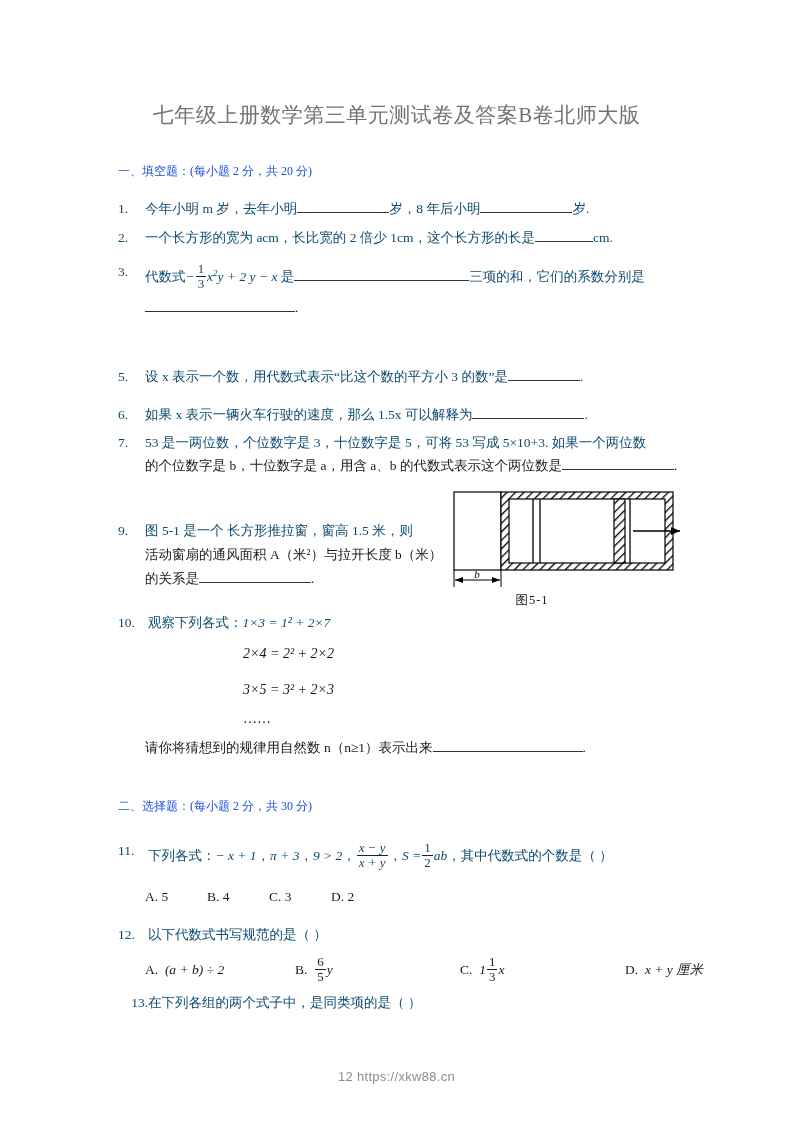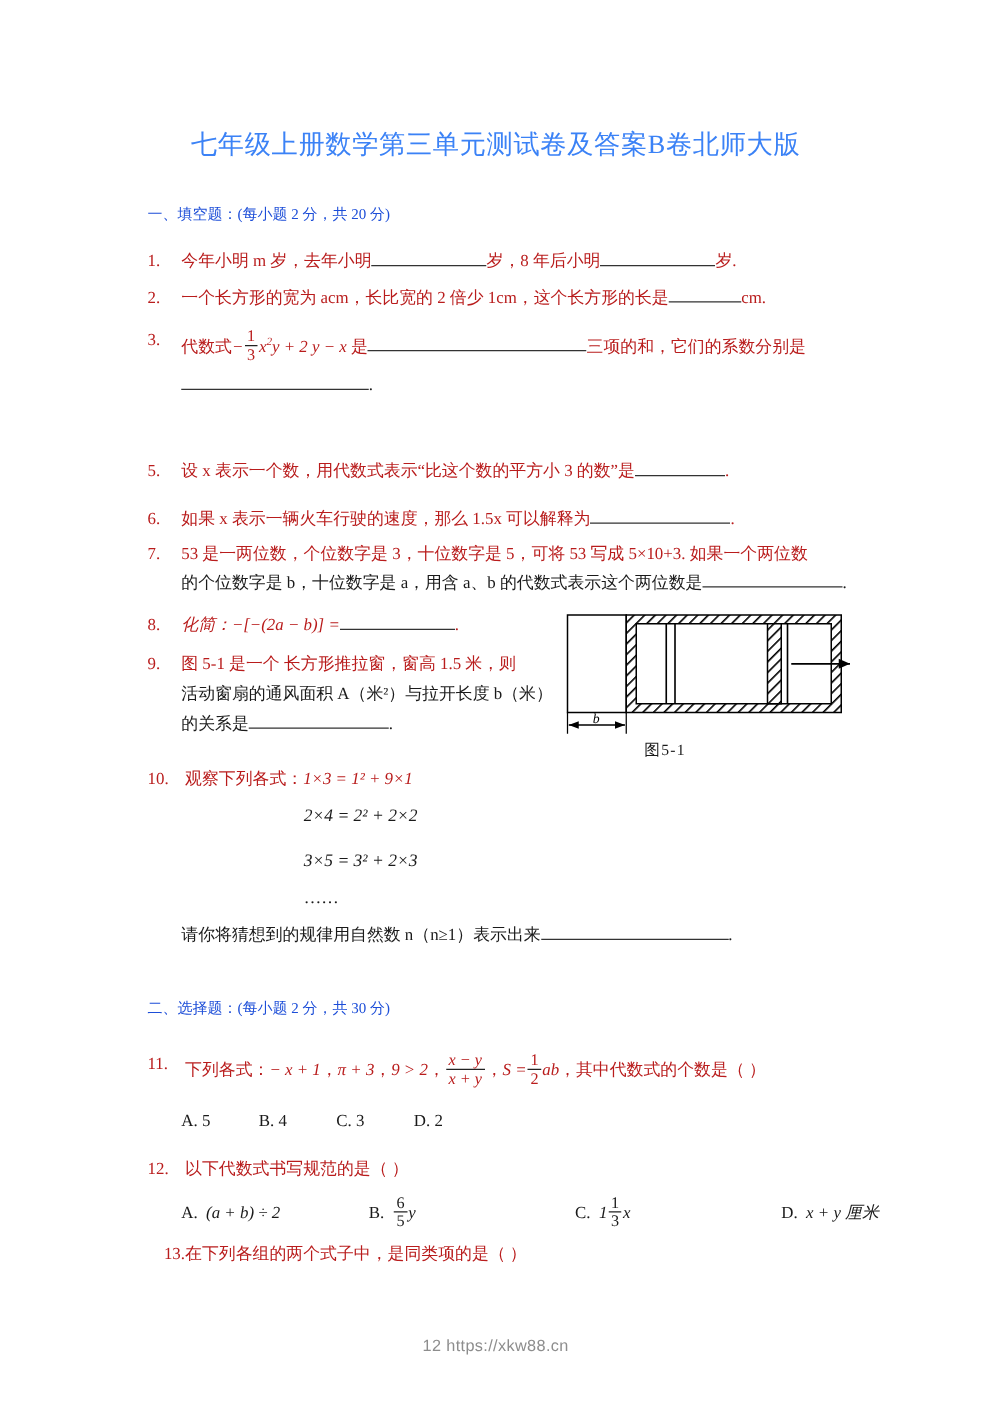--- a/index.html
+++ b/index.html
@@ -19,40 +19,40 @@
 
   
   .doc-title {
     position: absolute;
     left: 0;
     top: 101px;
     width: 793px;
     text-align: center;
     font-size: 21px;
     letter-spacing: 0.5px;
-    color: #3b82f6;
+    color: #737373;
   }
 
   
   .section-head {
     position: absolute;
     left: 118px;
     font-size: 12px;
     color: #1d4ed8;
   }
   #sec1-head { top: 163px; }
   #sec2-head { top: 798px; }
 
   
   .q {
     position: absolute;
     left: 118px;
     font-size: 13.5px;
     line-height: 20px;
-    color: #b91c1c;
+    color: #0c4a6e;
     white-space: nowrap;
   }
   .q .num {
     display: inline-block;
     width: 27px;
     text-align: left;
     vertical-align: top;
   }
   .q .body {
     display: inline-block;
@@ -185,23 +185,20 @@
     <span class="num">6.</span><span class="body nw"><span>如果 x 表示一辆火车行驶的速度，那么 1.5x 可以解释为</span><span class="blank bl-xl"></span><span>.</span></span>
   </div>
 
   <div class="q" style="top:433px;">
     <span class="num">7.</span><span class="body nw"><span>53 是一两位数，个位数字是 3，十位数字是 5，可将 53 写成 5×10+3.  如果一个两位数</span></span>
   </div>
   <div class="cont" style="top:456px;">
     <span>的个位数字是 b，十位数字是 a，用含 a、b 的代数式表示这个两位数是</span><span class="blank bl-xl"></span><span>.</span>
   </div>
 
-  <div class="q" style="top:490px;">
-    <span class="num">8.</span><span class="body nw"><span class="mathv">化简：−[−(2a − b)] =</span><span class="blank bl-lg"></span><span>.</span></span>
-  </div>
 
   <div class="q" style="top:521px;">
     <span class="num">9.</span><span class="body nw"><span>图 5-1 是一个  长方形推拉窗，窗高 1.5 米，则</span></span>
   </div>
   <div class="cont" style="top:545px;">
     <span>活动窗扇的通风面积 A（米²）与拉开长度 b（米）</span>
   </div>
   <div class="cont" style="top:569px;">
     <span>的关系是</span><span class="blank bl-xl"></span><span>.</span>
   </div>
@@ -234,21 +231,21 @@
       <line x1="49" y1="83" x2="49" y2="100" stroke="#000" stroke-width="1"></line>
       <line x1="3" y1="93" x2="48" y2="93" stroke="#000" stroke-width="1.1"></line>
       <polygon points="3,93 11,90 11,96" fill="#000"></polygon>
       <polygon points="48,93 40,90 40,96" fill="#000"></polygon>
       <text x="25" y="91" font-size="11" font-style="italic" text-anchor="middle" font-family="Liberation Serif, serif">b</text>
     </svg>
   </div>
   <div class="fig-caption">图5-1</div>
 
   <div class="q" style="top:613px;">
-    <span class="num" style="width:30px;">10.</span><span class="body nw"><span>观察下列各式：</span><span class="mathv">1×3 = 1² + 9×1</span></span>
+    <span class="num" style="width:30px;">10.</span><span class="body nw"><span>观察下列各式：</span><span class="mathv">1×3 = 1² + 2×7</span></span>
   </div>
   <div class="eqline" style="top:646px;">
     <span class="mathv">2×4 = 2² + 2×2</span>
   </div>
   <div class="eqline" style="top:682px;">
     <span class="mathv">3×5 = 3² + 2×3</span>
   </div>
   <div class="eqline" style="top:711px;">
     <span>……</span>
   </div>

